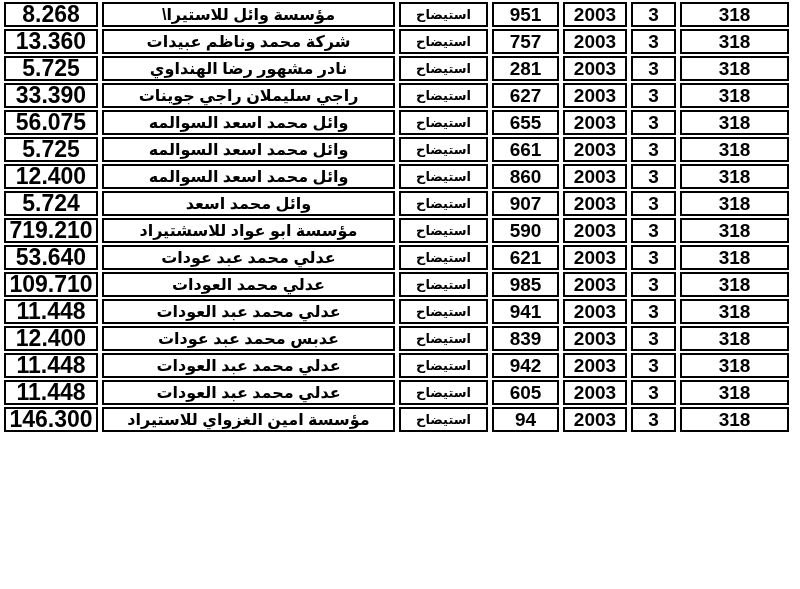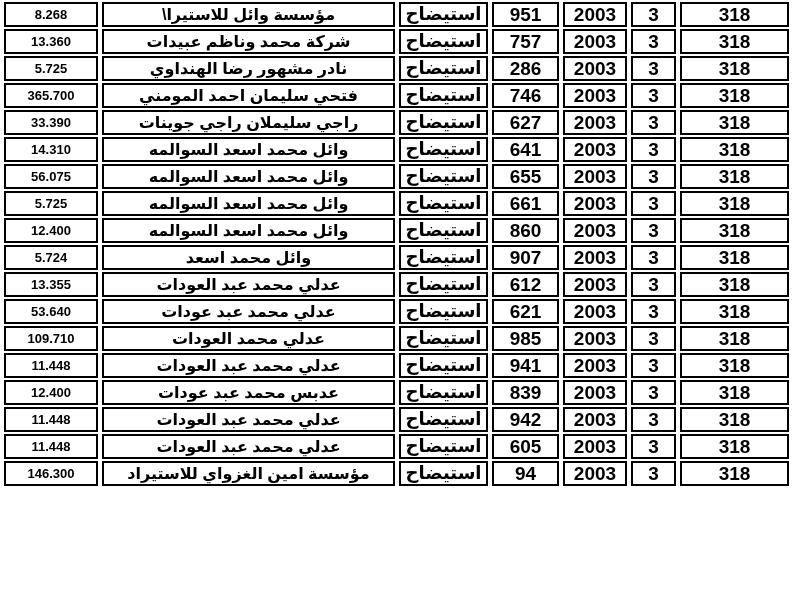--- a/index.html
+++ b/index.html
@@ -28,23 +28,23 @@
     height: 25px;
     padding: 0;
     font-weight: bold;
     color: #000000;
     text-align: center;
     vertical-align: middle;
     white-space: nowrap;
     overflow: hidden;
     line-height: 21px;
   }
-  td.c-amount { font-size: 13px; }
+  td.c-amount { font-size: 23px; }
   td.c-name   { font-size: 16px; text-align: right; padding-right: 7px; margin-left: 25px; }
-  td.c-type   { font-size: 18px; }
+  td.c-type   { font-size: 13px; }
   td.c-serial, td.c-year, td.c-month, td.c-ref { font-size: 19px; }
 </style>
 </head>
 <body>
 
 <div class="page">
   <table class="records">
     <colgroup>
         <col style="width: 94px;">
         <col style="width: 293px;">
@@ -70,53 +70,35 @@
           <td class="c-type" dir="rtl">استيضاح</td>
           <td class="c-serial" dir="ltr">757</td>
           <td class="c-year" dir="ltr">2003</td>
           <td class="c-month" dir="ltr">3</td>
           <td class="c-ref" dir="ltr">318</td>
         </tr>
         <tr>
           <td class="c-amount" dir="ltr">5.725</td>
           <td class="c-name" dir="rtl">نادر مشهور رضا الهنداوي</td>
           <td class="c-type" dir="rtl">استيضاح</td>
-          <td class="c-serial" dir="ltr">286</td>
-          <td class="c-year" dir="ltr">2003</td>
-          <td class="c-month" dir="ltr">3</td>
-          <td class="c-ref" dir="ltr">318</td>
-        </tr>
-        <tr>
-          <td class="c-amount" dir="ltr">365.700</td>
-          <td class="c-name" dir="rtl">فتحي سليمان احمد المومني</td>
-          <td class="c-type" dir="rtl">استيضاح</td>
-          <td class="c-serial" dir="ltr">746</td>
+          <td class="c-serial" dir="ltr">281</td>
           <td class="c-year" dir="ltr">2003</td>
           <td class="c-month" dir="ltr">3</td>
           <td class="c-ref" dir="ltr">318</td>
         </tr>
         <tr>
           <td class="c-amount" dir="ltr">33.390</td>
           <td class="c-name" dir="rtl">راجي سليملان راجي جوينات</td>
           <td class="c-type" dir="rtl">استيضاح</td>
           <td class="c-serial" dir="ltr">627</td>
           <td class="c-year" dir="ltr">2003</td>
           <td class="c-month" dir="ltr">3</td>
           <td class="c-ref" dir="ltr">318</td>
         </tr>
         <tr>
-          <td class="c-amount" dir="ltr">14.310</td>
-          <td class="c-name" dir="rtl">وائل محمد اسعد السوالمه</td>
-          <td class="c-type" dir="rtl">استيضاح</td>
-          <td class="c-serial" dir="ltr">641</td>
-          <td class="c-year" dir="ltr">2003</td>
-          <td class="c-month" dir="ltr">3</td>
-          <td class="c-ref" dir="ltr">318</td>
-        </tr>
-        <tr>
           <td class="c-amount" dir="ltr">56.075</td>
           <td class="c-name" dir="rtl">وائل محمد اسعد السوالمه</td>
           <td class="c-type" dir="rtl">استيضاح</td>
           <td class="c-serial" dir="ltr">655</td>
           <td class="c-year" dir="ltr">2003</td>
           <td class="c-month" dir="ltr">3</td>
           <td class="c-ref" dir="ltr">318</td>
         </tr>
         <tr>
           <td class="c-amount" dir="ltr">5.725</td>
@@ -139,24 +121,24 @@
         <tr>
           <td class="c-amount" dir="ltr">5.724</td>
           <td class="c-name" dir="rtl">وائل محمد اسعد</td>
           <td class="c-type" dir="rtl">استيضاح</td>
           <td class="c-serial" dir="ltr">907</td>
           <td class="c-year" dir="ltr">2003</td>
           <td class="c-month" dir="ltr">3</td>
           <td class="c-ref" dir="ltr">318</td>
         </tr>
         <tr>
-          <td class="c-amount" dir="ltr">13.355</td>
-          <td class="c-name" dir="rtl">عدلي محمد عبد العودات</td>
-          <td class="c-type" dir="rtl">استيضاح</td>
-          <td class="c-serial" dir="ltr">612</td>
+          <td class="c-amount" dir="ltr">719.210</td>
+          <td class="c-name" dir="rtl">مؤسسة ابو عواد للاسشتيراد</td>
+          <td class="c-type" dir="rtl">استيضاح</td>
+          <td class="c-serial" dir="ltr">590</td>
           <td class="c-year" dir="ltr">2003</td>
           <td class="c-month" dir="ltr">3</td>
           <td class="c-ref" dir="ltr">318</td>
         </tr>
         <tr>
           <td class="c-amount" dir="ltr">53.640</td>
           <td class="c-name" dir="rtl">عدلي محمد عبد عودات</td>
           <td class="c-type" dir="rtl">استيضاح</td>
           <td class="c-serial" dir="ltr">621</td>
           <td class="c-year" dir="ltr">2003</td>

